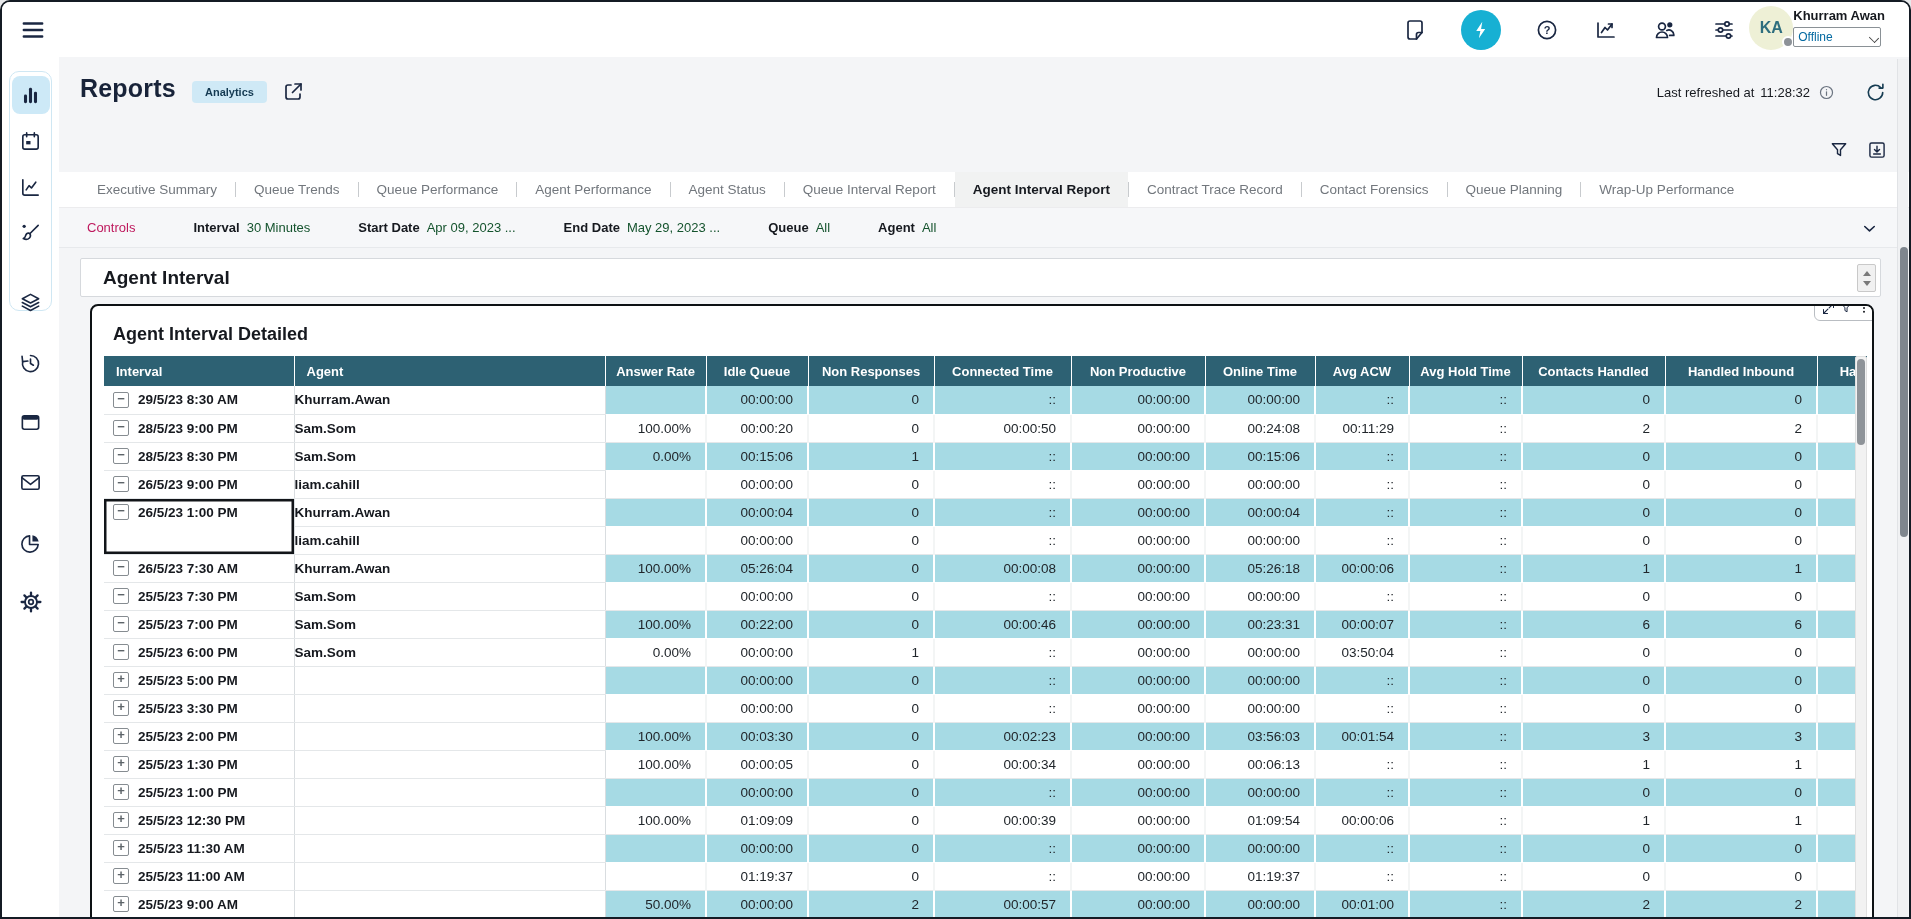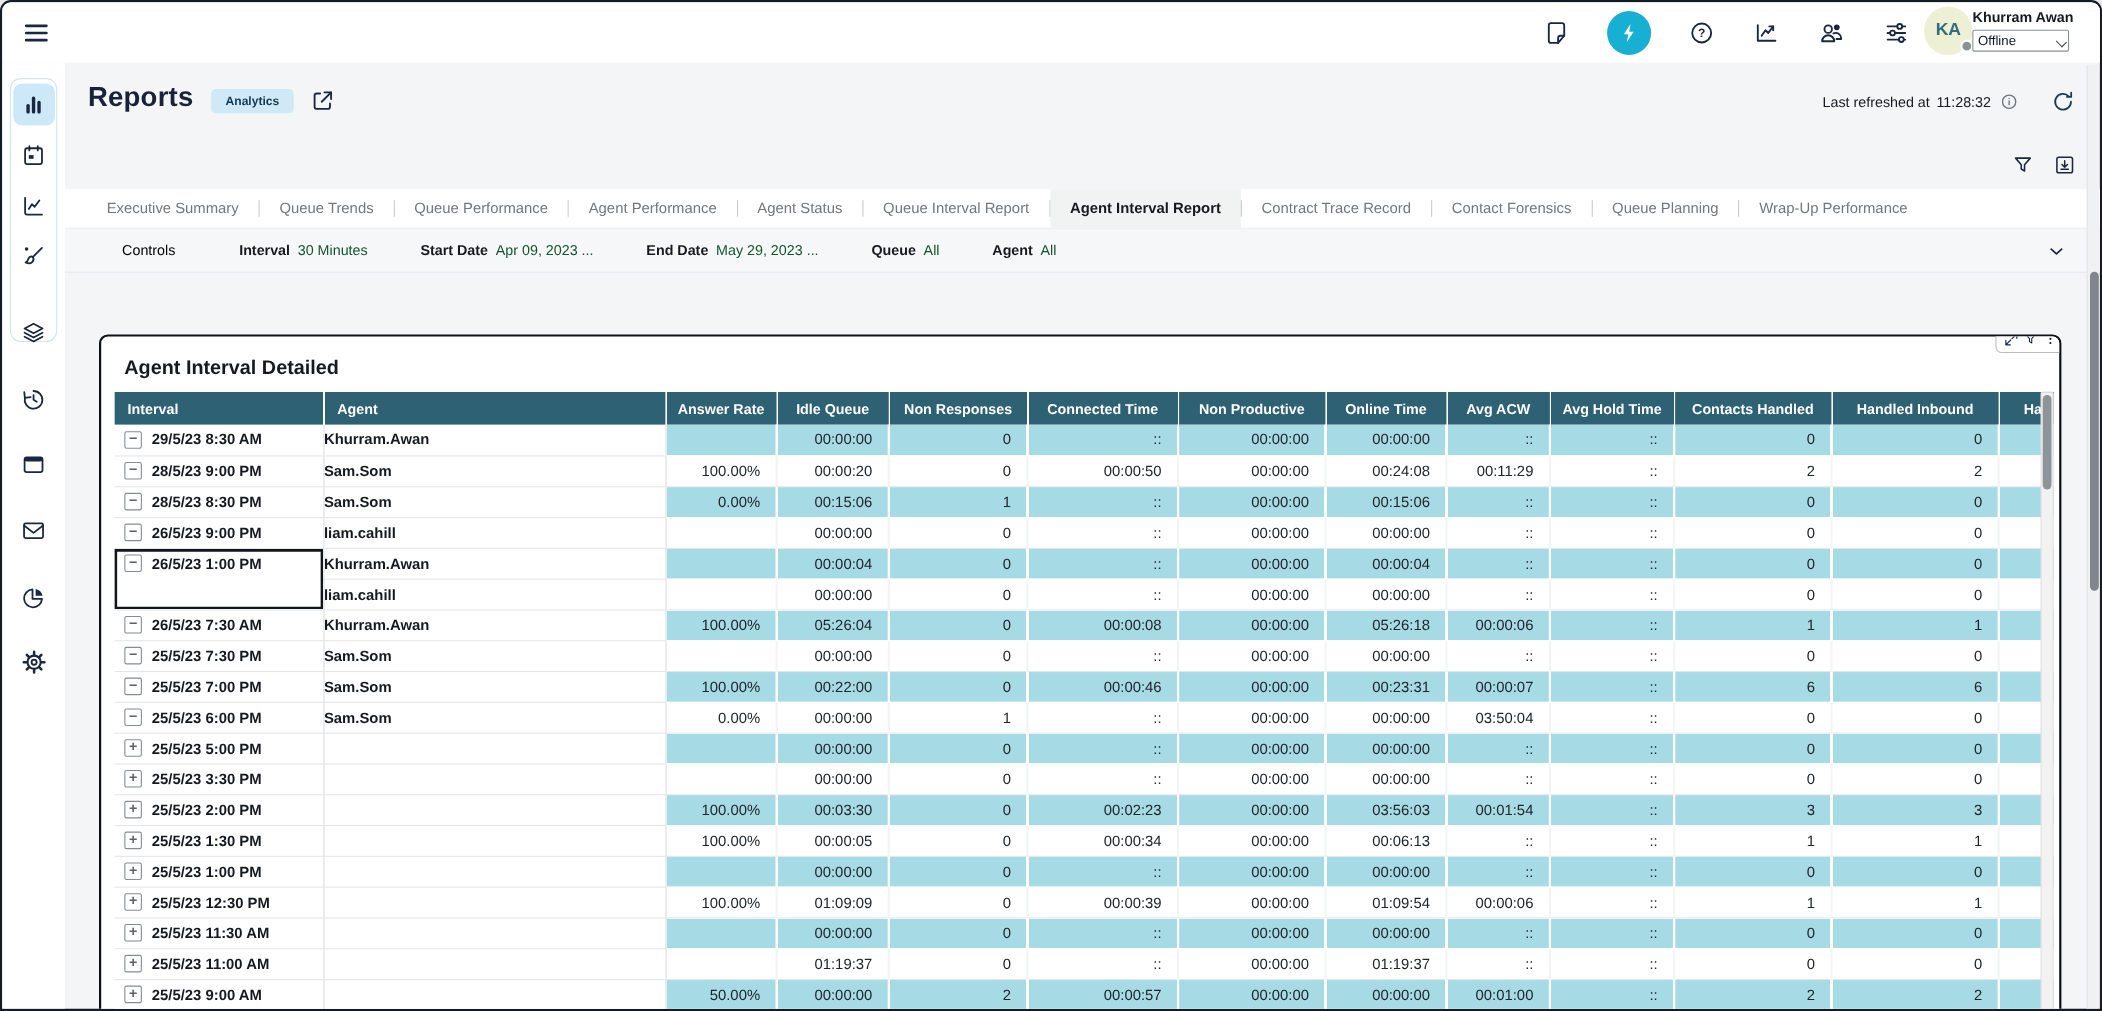--- a/index.html
+++ b/index.html
@@ -13,21 +13,21 @@
   .topbar-icons{position:absolute;right:172px;top:0;height:55px;display:flex;align-items:center;gap:33px;}
   .tb-btn{width:26px;height:26px;display:flex;align-items:center;justify-content:center;}
   .tb-active{width:40px;height:40px;border-radius:50%;background:#17b0d3;display:flex;align-items:center;justify-content:center;}
   .userblock{position:absolute;right:24px;top:4px;display:flex;align-items:flex-start;}
   .avatar{position:relative;width:44px;height:44px;border-radius:50%;background:#eef0d6;
     display:flex;align-items:center;justify-content:center;font-weight:bold;font-size:16px;color:#2e6e7e;}
   .statusdot{position:absolute;right:-1px;bottom:2px;width:12px;height:12px;border-radius:50%;background:#8d9298;border:2px solid #fff;}
   .uname{font-size:13px;font-weight:bold;color:#16191f;margin:2px 0 4px;}
   .statuswrap{position:relative;}
   .statussel{width:88px;height:20px;font-size:12px;font-family:"Liberation Sans",sans-serif;
-    border:1px solid #8a9196;border-radius:2px;background:#fff;color:#0f172a;padding:0 4px;appearance:none;}
+    border:1px solid #8a9196;border-radius:2px;background:#fff;color:#0369a1;padding:0 4px;appearance:none;}
   .statuswrap:after{content:"";position:absolute;right:7px;top:7px;width:7px;height:7px;
     border-right:1.5px solid #444;border-bottom:1.5px solid #444;transform:rotate(45deg) scale(1,.8);pointer-events:none;}
   
   .sidebar{position:absolute;left:0;top:55px;bottom:0;width:57px;background:#fff;z-index:4;}
   .sb-group{position:absolute;left:7px;top:14px;width:43px;height:240px;border:1.5px solid #cfe7f3;border-radius:10px;}
   .sb-item{position:absolute;left:50%;transform:translateX(-50%);width:38px;height:38px;border-radius:8px;
     display:flex;align-items:center;justify-content:center;cursor:pointer;}
   .sb-item.active{background:#cde9f7;}
   
   .page-title{position:absolute;left:78px;top:72px;font-size:25px;font-weight:bold;color:#182339;letter-spacing:.2px;}
@@ -41,21 +41,21 @@
   .filterdl{position:absolute;right:22px;top:138px;display:flex;gap:18px;z-index:3;}
   
   .tabstrip{position:absolute;left:57px;right:0;top:170px;height:36px;background:#fff;border-bottom:1px solid #ececee;
     display:flex;align-items:stretch;padding-left:20px;z-index:2;}
   .tab{display:flex;align-items:center;padding:0 18px;font-size:13.5px;color:#72777d;cursor:pointer;white-space:nowrap;}
   .tab.active{background:#f1f2f2;color:#16191f;font-weight:bold;}
   .tabdiv{width:1px;background:#c8cbce;margin:10px 0;}
   
   .controls{position:absolute;left:57px;right:0;top:206px;height:40px;background:#f6f7f9;border-bottom:1px solid #e7e9ec;
     display:flex;align-items:center;padding-left:28px;font-size:13px;z-index:1;}
-  .ctl-title{color:#000000;margin-right:58px;margin-left:24px;}
+  .ctl-title{color:#be185d;margin-right:58px;}
   .ctl-field{margin-right:48px;display:flex;gap:7px;align-items:center;white-space:nowrap;}
   .ctl-label{font-weight:bold;color:#16191f;}
   .ctl-value{color:#14532d;}
   .ctl-chevron{position:absolute;right:30px;top:11px;cursor:pointer;}
   
   .sectionbar{position:absolute;left:78px;top:256px;width:1801px;height:39px;background:#fff;border:1px solid #d6d9dd;border-radius:2px;}
   .section-title{position:absolute;left:22px;top:8px;font-size:19px;font-weight:bold;color:#16191f;}
   .spinner{position:absolute;right:4px;top:5px;width:19px;height:28px;background:#f1f1f1;border:1px solid #c9c9c9;border-radius:2px;
     display:flex;flex-direction:column;align-items:center;justify-content:center;gap:5px;cursor:pointer;}
   .tri-up{width:0;height:0;border-left:4px solid transparent;border-right:4px solid transparent;border-bottom:5px solid #7a7a7a;}
@@ -312,20 +312,27 @@
           <span class="ctl-value">All</span>
         </span>
       </span>
     <span class="ctl-chevron">
       <svg class="ic" width="19" height="19" viewBox="0 0 24 24" style="stroke-width:2">
           <polyline points="6,9.5 12,15 18,9.5"></polyline>
         </svg>
     </span>
   </div>
 
+  <div class="sectionbar">
+    <div class="section-title">Agent Interval</div>
+    <div class="spinner">
+      <span class="tri-up"></span>
+      <span class="tri-dn"></span>
+    </div>
+  </div>
 
   <div class="panel">
     <div class="float-toolbar">
       <svg class="ic" width="15" height="15" viewBox="0 0 24 24">
           <path d="M13.5 4H20v6.5M20 4l-7 7M10.5 20H4v-6.5M4 20l7-7"></path>
         </svg>
       <svg class="ic" width="14" height="14" viewBox="0 0 24 24">
           <path d="M4 4.5h16l-6.2 7.2v6.8l-3.6-2.1v-4.7z"></path>
         </svg>
       <svg width="14" height="14" viewBox="0 0 24 24">

